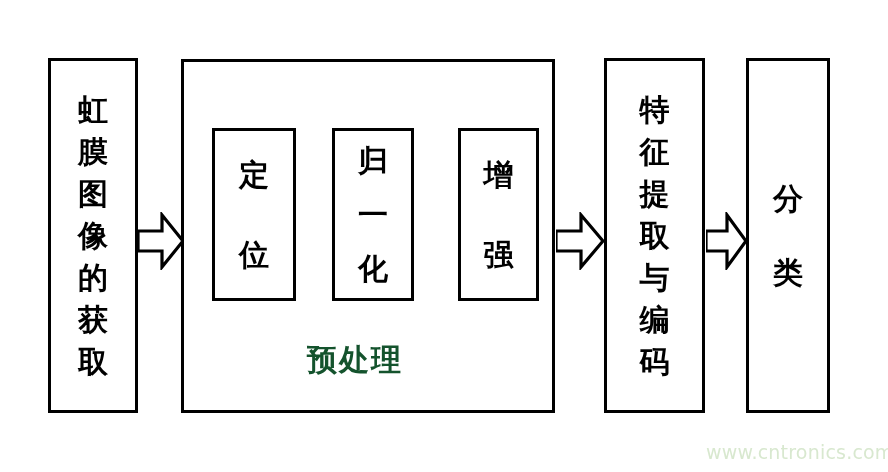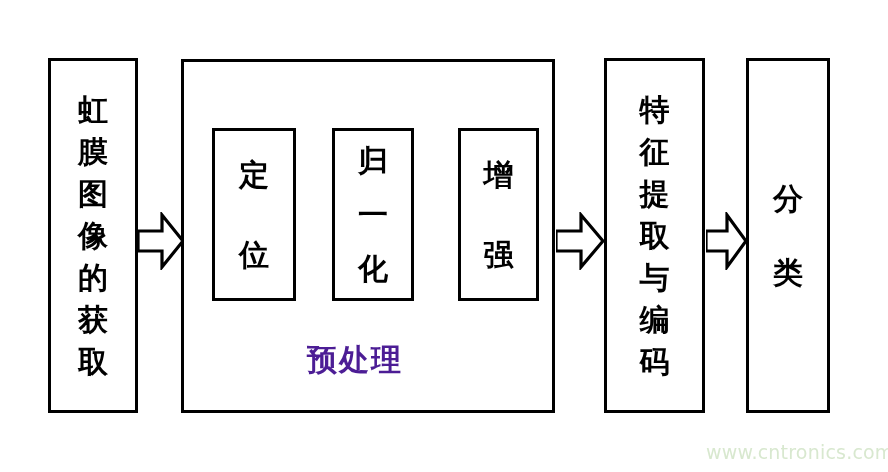--- a/index.html
+++ b/index.html
@@ -72,21 +72,21 @@
   
   .t-class {
     top: 0; bottom: 0;
     font-size: 30px;
   }
   .t-class > span { margin: 22px 0; }
 
   
   .caption {
     position: absolute;
-    color: #4c1d95;
+    color: #14532d;
     font-size: 30px;
     font-weight: 700;
     letter-spacing: 2px;
     white-space: nowrap;
     font-family: "DejaVu Sans", "Liberation Sans", sans-serif;
   }
 
   
   .arrow {
     position: absolute;

